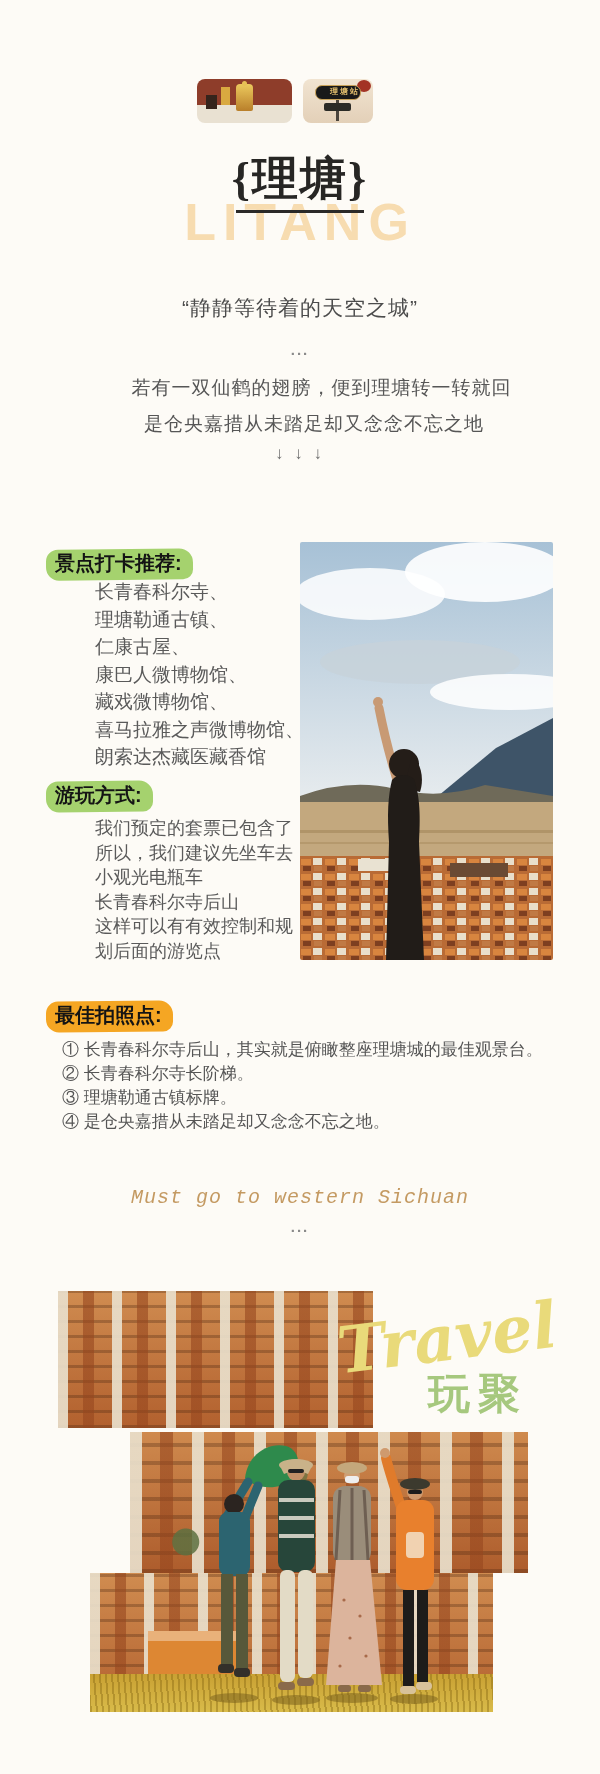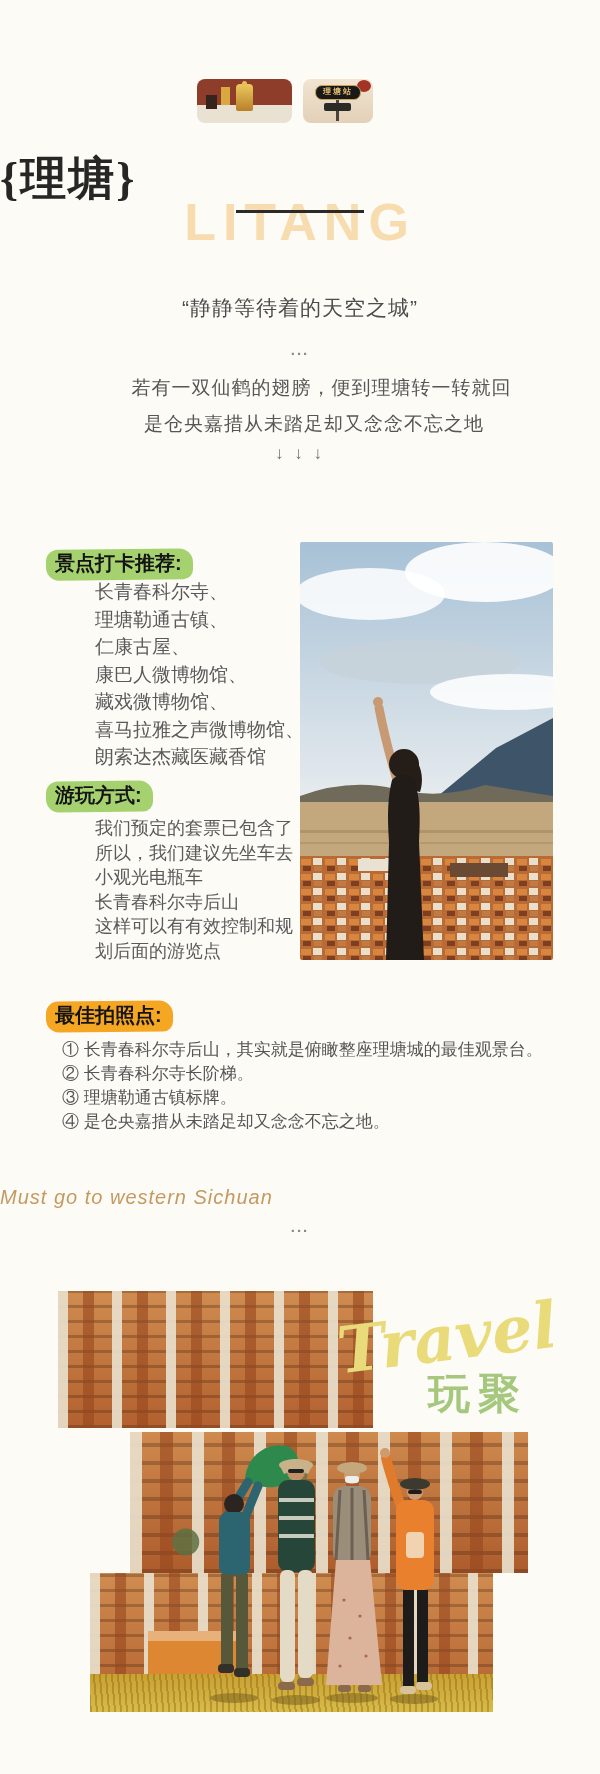--- a/index.html
+++ b/index.html
@@ -16,27 +16,27 @@
   .tp-left{left:197px;width:95px;background:linear-gradient(180deg,#8e3d2a 0 58%,#e9e1d2 58% 100%);}
   .tp-left .wheel{position:absolute;left:39px;top:5px;width:17px;height:27px;border-radius:4px 4px 2px 2px;
     background:linear-gradient(180deg,#ecc95d,#b97f2a);}
   .tp-left .finial{position:absolute;left:45px;top:2px;width:5px;height:5px;border-radius:50%;background:#e7c056;}
   .tp-left .window{position:absolute;left:9px;top:16px;width:11px;height:14px;background:#35241c;}
   .tp-left .panel{position:absolute;left:24px;top:8px;width:9px;height:18px;background:#d9a940;}
   .tp-right{left:303px;width:70px;background:linear-gradient(180deg,#f1e4d1,#e3d0b8);}
   .tp-right .lantern{position:absolute;right:2px;top:1px;width:14px;height:12px;border-radius:50%;background:#a33324;}
   .tp-right .pole{position:absolute;left:33px;top:18px;width:3px;height:24px;background:#4a443c;}
   .tp-right .sign{position:absolute;left:12px;top:6px;width:44px;height:13px;background:#191919;border:1px solid #c9a258;
-    border-radius:7px;color:#e8c370;font-size:8px;line-height:12px;text-align:center;letter-spacing:2px;font-weight:bold;}
+    border-radius:7px;color:#e8c370;font-size:8px;line-height:12px;text-align:right;letter-spacing:2px;font-weight:bold;}
   .tp-right .subsign{position:absolute;left:21px;top:24px;width:27px;height:8px;background:#2b2b26;border-radius:2px;}
 
   
   .watermark{left:0;right:0;top:192px;text-align:center;font-weight:bold;font-size:52px;
     letter-spacing:7px;color:#f7dcb0;z-index:0;}
-  .title{left:0;right:0;top:148px;margin:0;font-family:"Liberation Serif",serif;
+  .title{left:0;right:0;top:148px;margin:0;text-align:center;font-family:"Liberation Serif",serif;
     font-weight:bold;font-size:46px;color:#272624;z-index:1;letter-spacing:2px;}
   .title-underline{left:236px;top:210px;width:128px;height:3px;background:#2b2a28;z-index:2;}
 
   
   .quote{left:0;right:0;top:294px;text-align:center;font-size:21px;color:#4c4c4c;letter-spacing:1px;}
   .dots{left:0;right:0;text-align:center;font-size:15px;color:#8a8a8a;letter-spacing:2px;font-weight:bold;}
   .d1{top:341px;}
   .intro-line{left:0;right:0;text-align:center;font-size:19px;color:#565656;letter-spacing:1px;}
   .l1{top:375px;padding-left:43px;}
   .l2{top:411px;margin-left:28px;}
@@ -58,21 +58,21 @@
   .attractions-list li{font-size:19px;line-height:27.5px;color:#5a5a5a;}
   .play-list{left:95px;top:816px;}
   .play-list li{font-size:18px;line-height:24.5px;color:#5a5a5a;}
   .spots-list{left:62px;top:1038px;width:525px;}
   .spots-list li{font-size:17px;line-height:24px;color:#555;white-space:nowrap;}
 
   
   .main-photo{left:300px;top:542px;width:253px;height:418px;border-radius:2px;overflow:hidden;}
 
   
-  .script-line{left:0;right:0;top:1186px;font-family:Liberation Sans, sans-serif;
+  .script-line{left:0;right:0;top:1186px;text-align:center;font-family:Liberation Mono, monospace;
     font-style:italic;font-size:20px;color:#c49a62;letter-spacing:1px;}
   .d2{top:1218px;}
 
   
   .cphoto{position:absolute;overflow:hidden;}
   .town-tex{
     background-color:#bc6c36;
     background-image:
       repeating-linear-gradient(90deg, rgba(233,223,203,.92) 0 10px, rgba(0,0,0,0) 10px 25px,
         rgba(150,70,30,.6) 25px 36px, rgba(0,0,0,0) 36px 54px),

